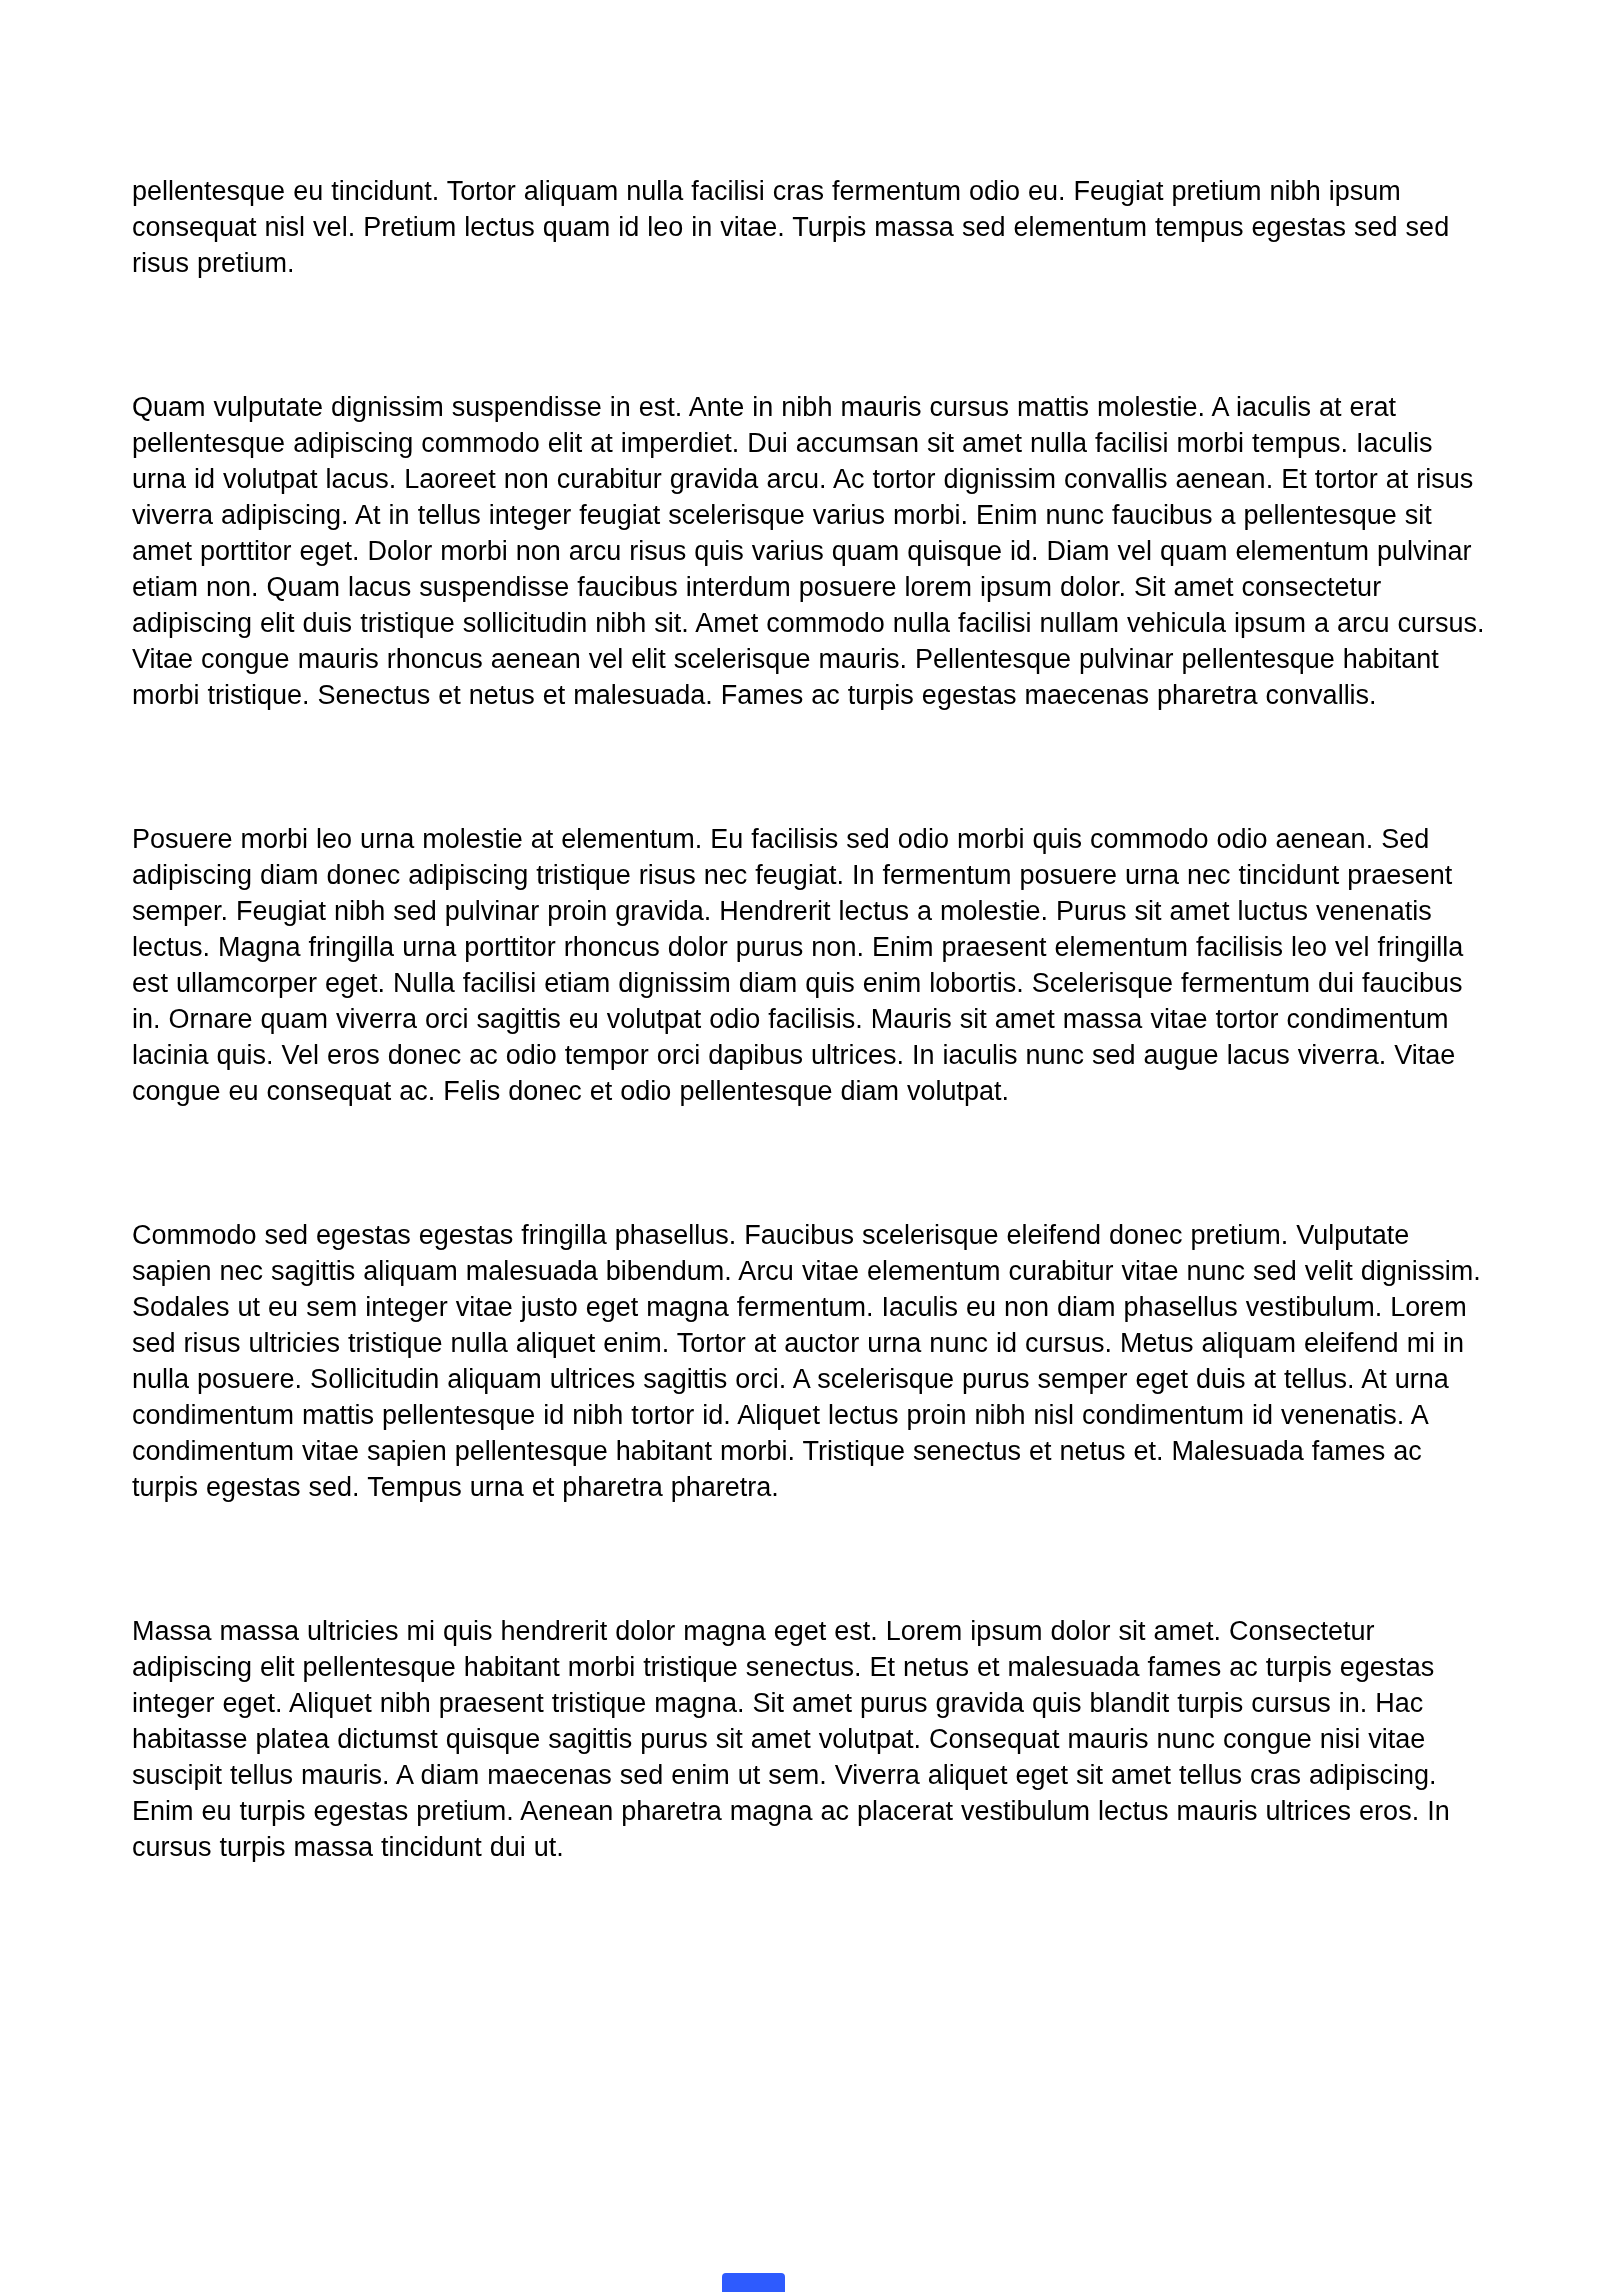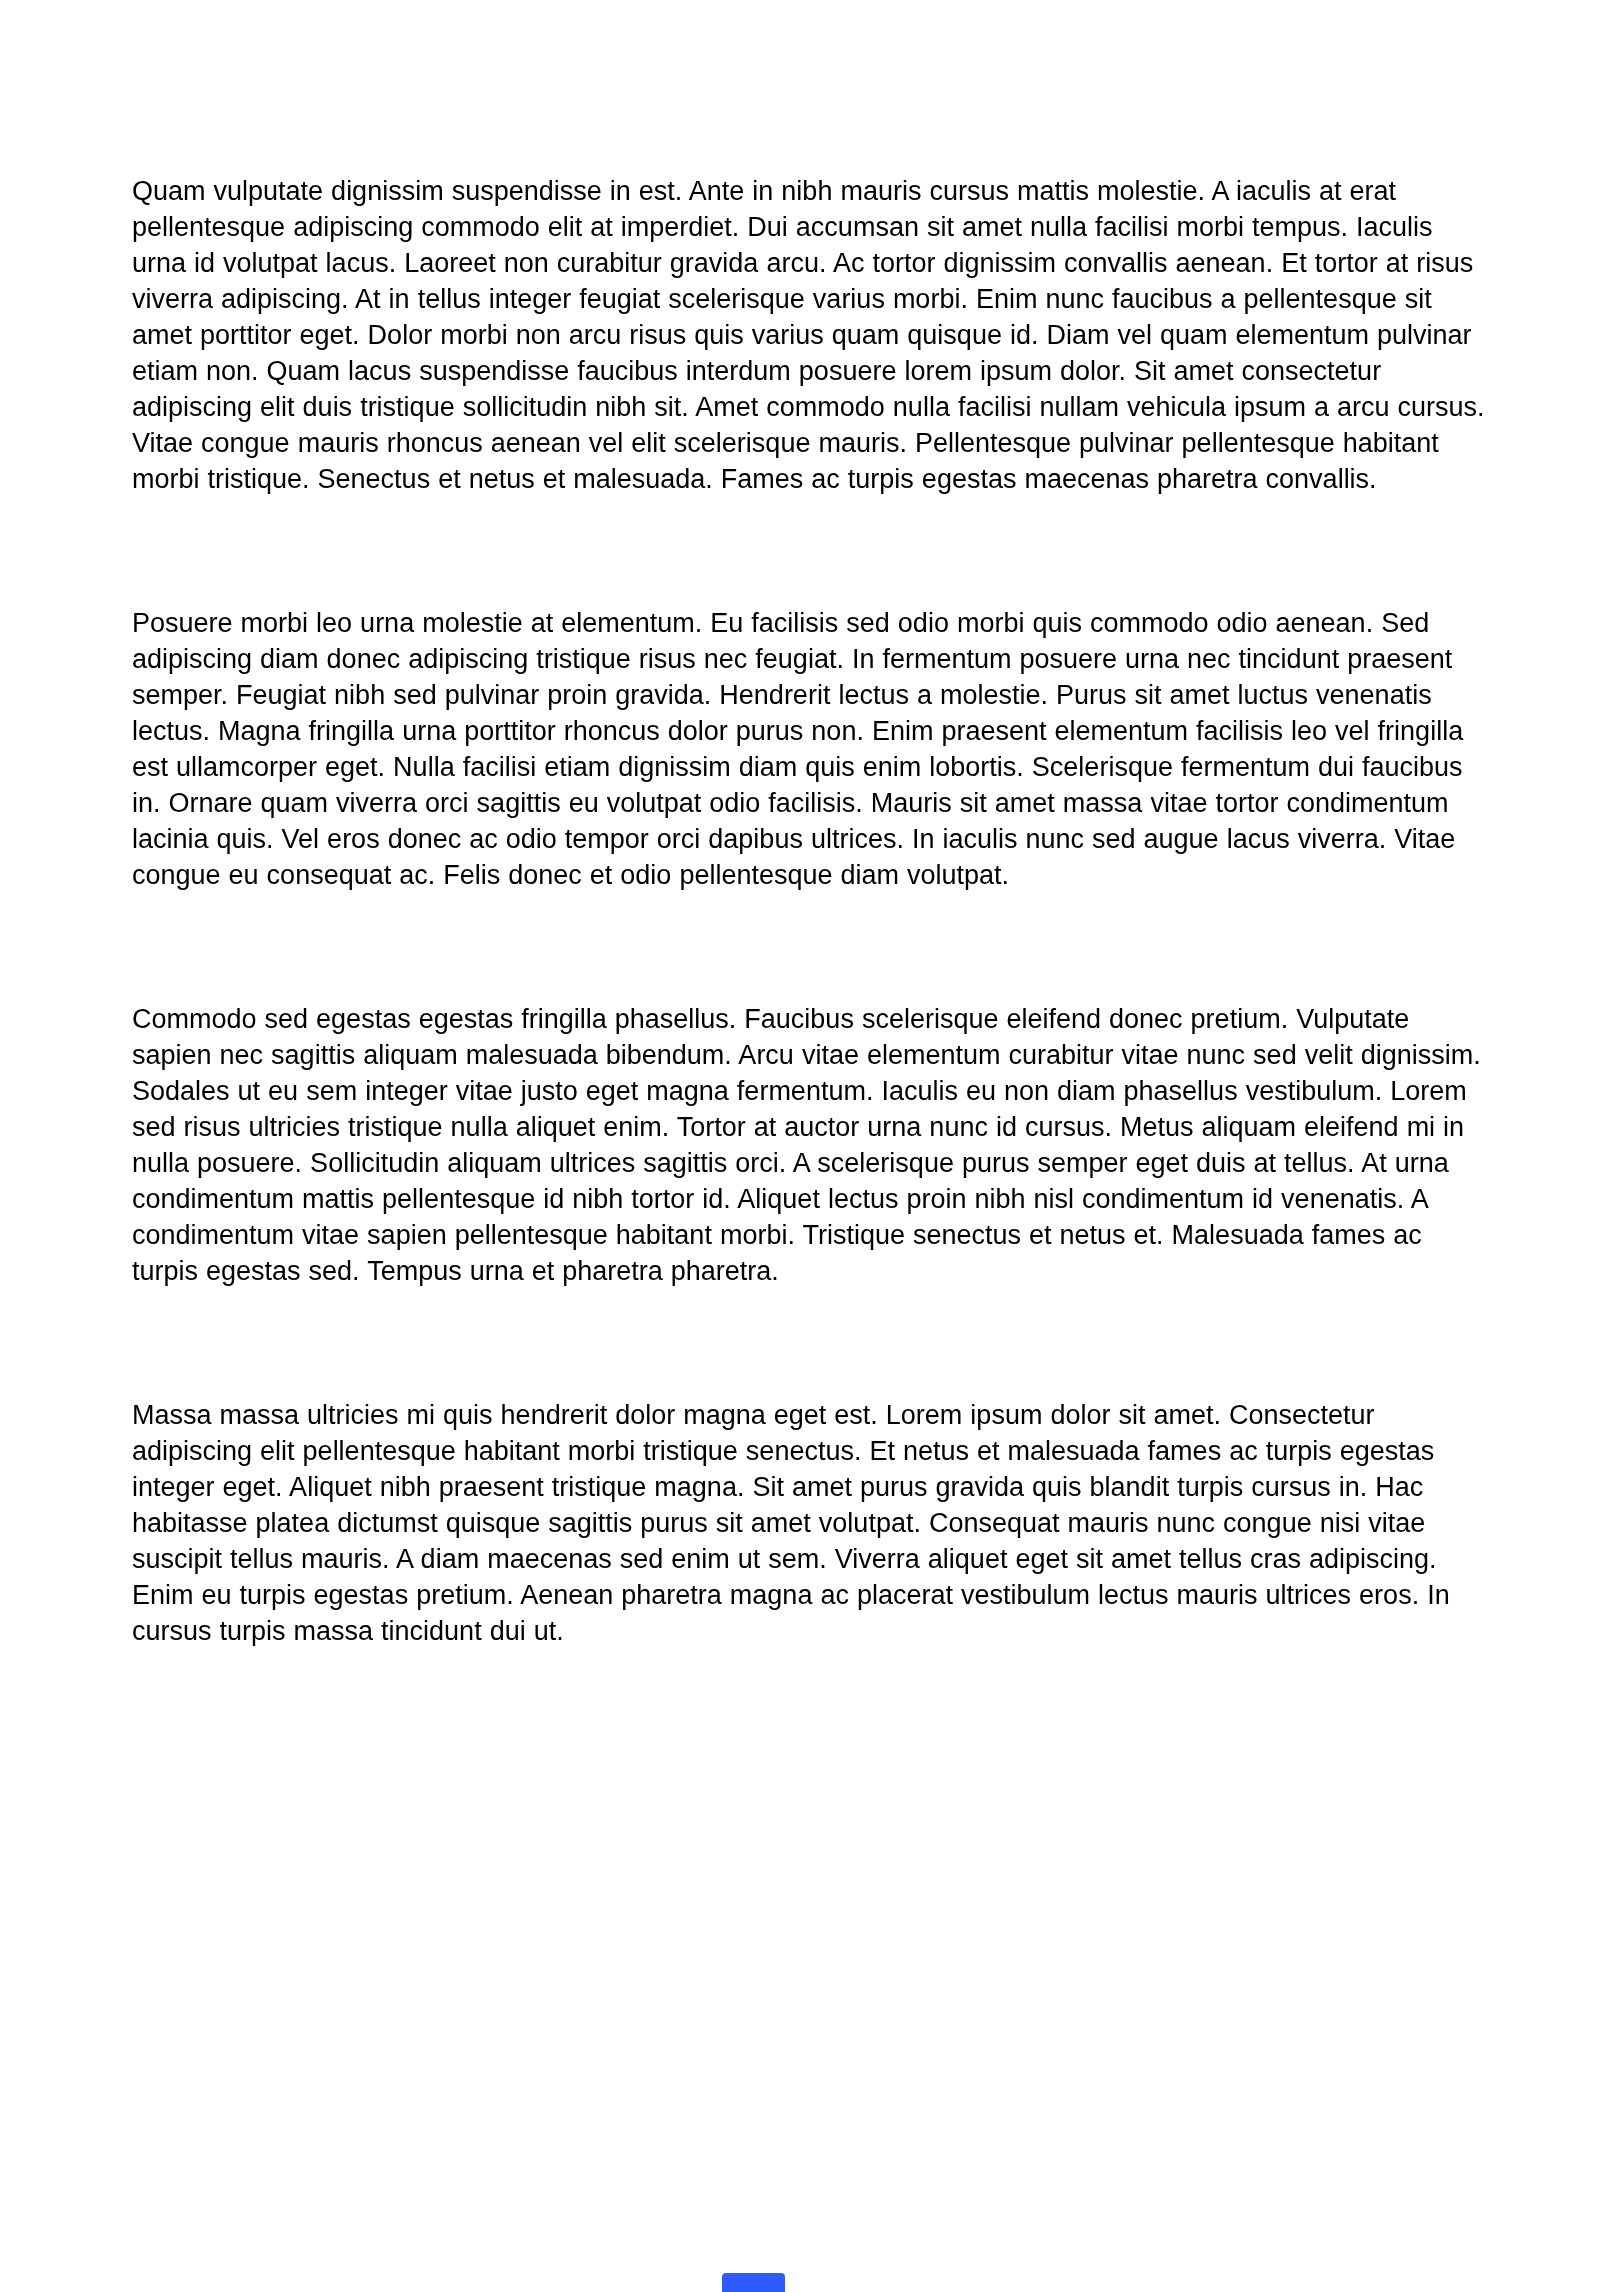--- a/index.html
+++ b/index.html
@@ -40,20 +40,21 @@
     height: 19.6px;
     background: #2e5bfe;
     border-radius: 3.9px 3.9px 0 0;
   }
 </style>
 </head>
 <body>
 
 <div class="page">
   <div class="text-column">
+    <p class="doc-paragraph">pellentesque eu tincidunt. Tortor aliquam nulla facilisi cras fermentum odio eu. Feugiat pretium nibh ipsum consequat nisl vel. Pretium lectus quam id leo in vitae. Turpis massa sed elementum tempus egestas sed sed risus pretium.</p>
     <p class="doc-paragraph">Quam vulputate dignissim suspendisse in est. Ante in nibh mauris cursus mattis molestie. A iaculis at erat pellentesque adipiscing commodo elit at imperdiet. Dui accumsan sit amet nulla facilisi morbi tempus. Iaculis urna id volutpat lacus. Laoreet non curabitur gravida arcu. Ac tortor dignissim convallis aenean. Et tortor at risus viverra adipiscing. At in tellus integer feugiat scelerisque varius morbi. Enim nunc faucibus a pellentesque sit amet porttitor eget. Dolor morbi non arcu risus quis varius quam quisque id. Diam vel quam elementum pulvinar etiam non. Quam lacus suspendisse faucibus interdum posuere lorem ipsum dolor. Sit amet consectetur adipiscing elit duis tristique sollicitudin nibh sit. Amet commodo nulla facilisi nullam vehicula ipsum a arcu cursus. Vitae congue mauris rhoncus aenean vel elit scelerisque mauris. Pellentesque pulvinar pellentesque habitant morbi tristique. Senectus et netus et malesuada. Fames ac turpis egestas maecenas pharetra convallis.</p>
     <p class="doc-paragraph">Posuere morbi leo urna molestie at elementum. Eu facilisis sed odio morbi quis commodo odio aenean. Sed adipiscing diam donec adipiscing tristique risus nec feugiat. In fermentum posuere urna nec tincidunt praesent semper. Feugiat nibh sed pulvinar proin gravida. Hendrerit lectus a molestie. Purus sit amet luctus venenatis lectus. Magna fringilla urna porttitor rhoncus dolor purus non. Enim praesent elementum facilisis leo vel fringilla est ullamcorper eget. Nulla facilisi etiam dignissim diam quis enim lobortis. Scelerisque fermentum dui faucibus in. Ornare quam viverra orci sagittis eu volutpat odio facilisis. Mauris sit amet massa vitae tortor condimentum lacinia quis. Vel eros donec ac odio tempor orci dapibus ultrices. In iaculis nunc sed augue lacus viverra. Vitae congue eu consequat ac. Felis donec et odio pellentesque diam volutpat.</p>
     <p class="doc-paragraph">Commodo sed egestas egestas fringilla phasellus. Faucibus scelerisque eleifend donec pretium. Vulputate sapien nec sagittis aliquam malesuada bibendum. Arcu vitae elementum curabitur vitae nunc sed velit dignissim. Sodales ut eu sem integer vitae justo eget magna fermentum. Iaculis eu non diam phasellus vestibulum. Lorem sed risus ultricies tristique nulla aliquet enim. Tortor at auctor urna nunc id cursus. Metus aliquam eleifend mi in nulla posuere. Sollicitudin aliquam ultrices sagittis orci. A scelerisque purus semper eget duis at tellus. At urna condimentum mattis pellentesque id nibh tortor id. Aliquet lectus proin nibh nisl condimentum id venenatis. A condimentum vitae sapien pellentesque habitant morbi. Tristique senectus et netus et. Malesuada fames ac turpis egestas sed. Tempus urna et pharetra pharetra.</p>
     <p class="doc-paragraph">Massa massa ultricies mi quis hendrerit dolor magna eget est. Lorem ipsum dolor sit amet. Consectetur adipiscing elit pellentesque habitant morbi tristique senectus. Et netus et malesuada fames ac turpis egestas integer eget. Aliquet nibh praesent tristique magna. Sit amet purus gravida quis blandit turpis cursus in. Hac habitasse platea dictumst quisque sagittis purus sit amet volutpat. Consequat mauris nunc congue nisi vitae suscipit tellus mauris. A diam maecenas sed enim ut sem. Viverra aliquet eget sit amet tellus cras adipiscing. Enim eu turpis egestas pretium. Aenean pharetra magna ac placerat vestibulum lectus mauris ultrices eros. In cursus turpis massa tincidunt dui ut.</p>
   </div>
   <div class="bottom-blue-element"></div>
 </div>
 
 
 </body></html>

